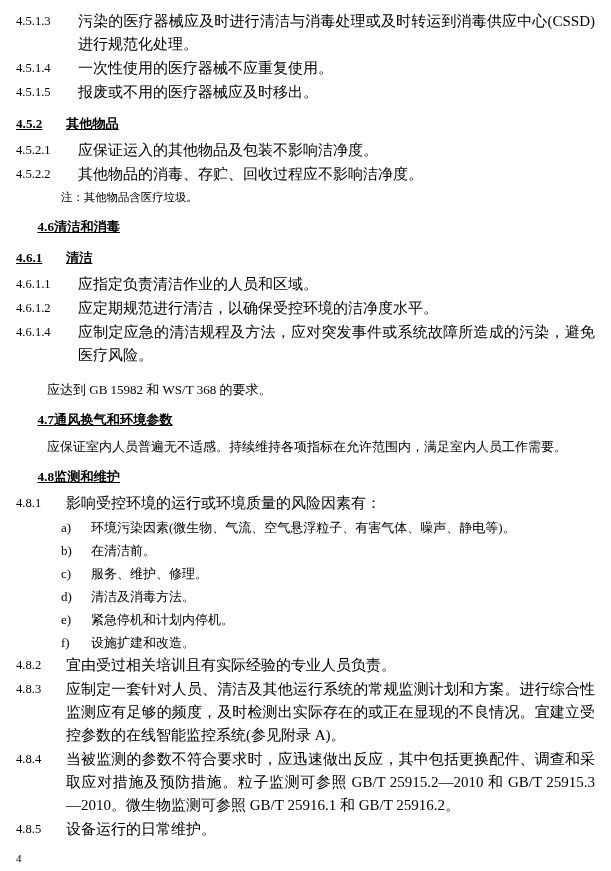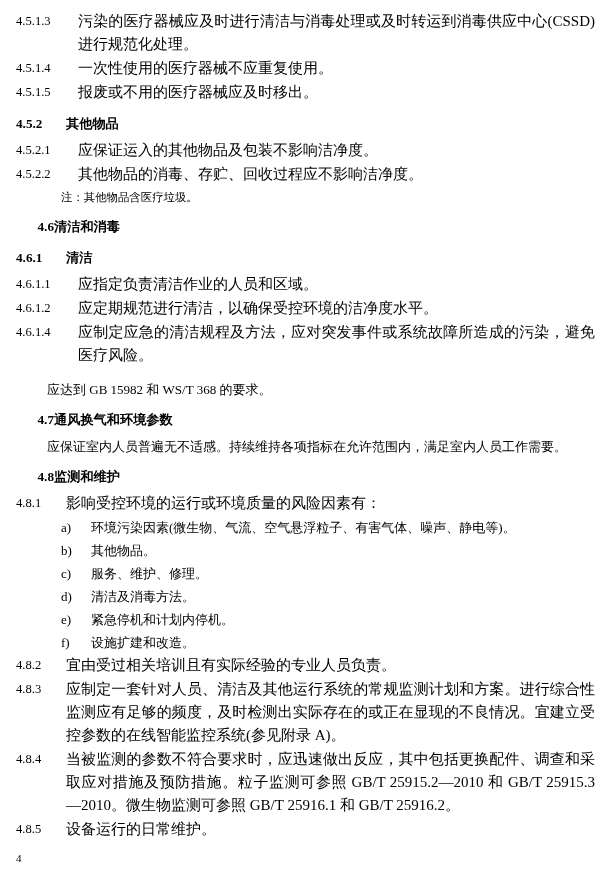--- a/index.html
+++ b/index.html
@@ -49,20 +49,21 @@
   .w-head3 { width: 50px; }   
   .w-head2 { width: 38px; text-align: right; }       
 
   .heading {
     font-weight: bold;
     display: flex;
     align-items: flex-start;
     font-size: 13.2px;
     line-height: 24px;
     margin: 0;
+    text-decoration: underline;
   }
   .heading .num { flex: 0 0 auto; white-space: nowrap; }
   .heading .txt { flex: 1 1 auto; }
 
   .plain {
     font-size: 13.0px;
     line-height: 23px;
     text-align: justify;
     text-justify: inter-ideograph;
     margin: 0;
@@ -221,21 +222,21 @@
     <span class="num w-head3">4.8.1</span>
     <span class="txt">影响受控环境的运行或环境质量的风险因素有：</span>
   </div>
 
   <div class="lettered">
     <span class="ltr">a)</span>
     <span class="txt">环境污染因素(微生物、气流、空气悬浮粒子、有害气体、噪声、静电等)。</span>
   </div>
   <div class="lettered">
     <span class="ltr">b)</span>
-    <span class="txt">其他物品。</span>
+    <span class="txt">在清洁前。</span>
   </div>
   <div class="lettered">
     <span class="ltr">c)</span>
     <span class="txt">服务、维护、修理。</span>
   </div>
   <div class="lettered">
     <span class="ltr">d)</span>
     <span class="txt">清洁及消毒方法。</span>
   </div>
   <div class="lettered">

